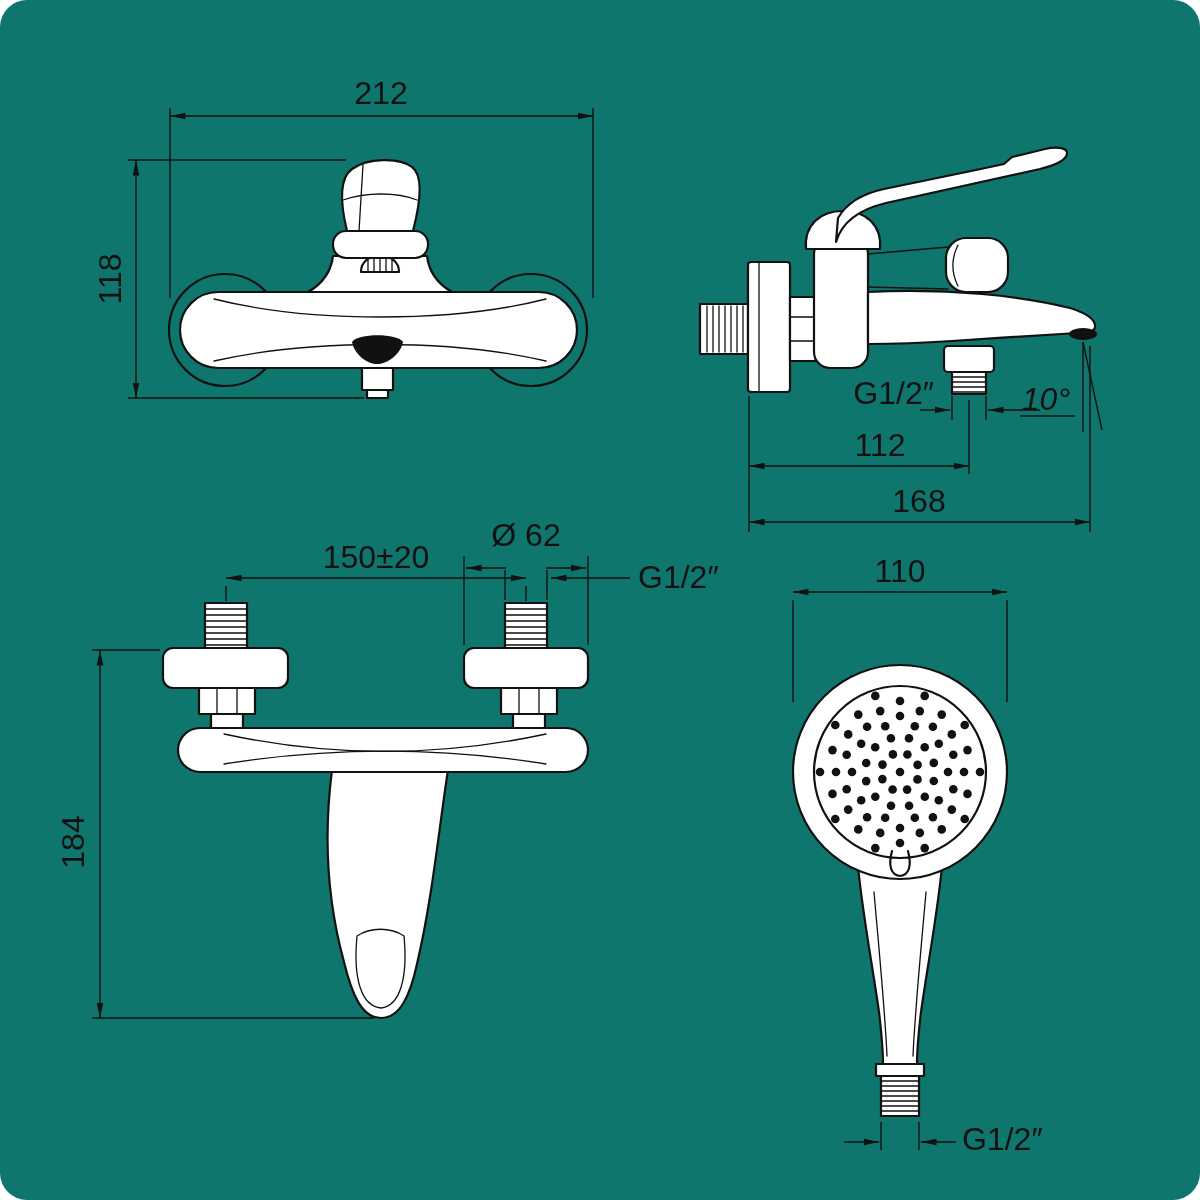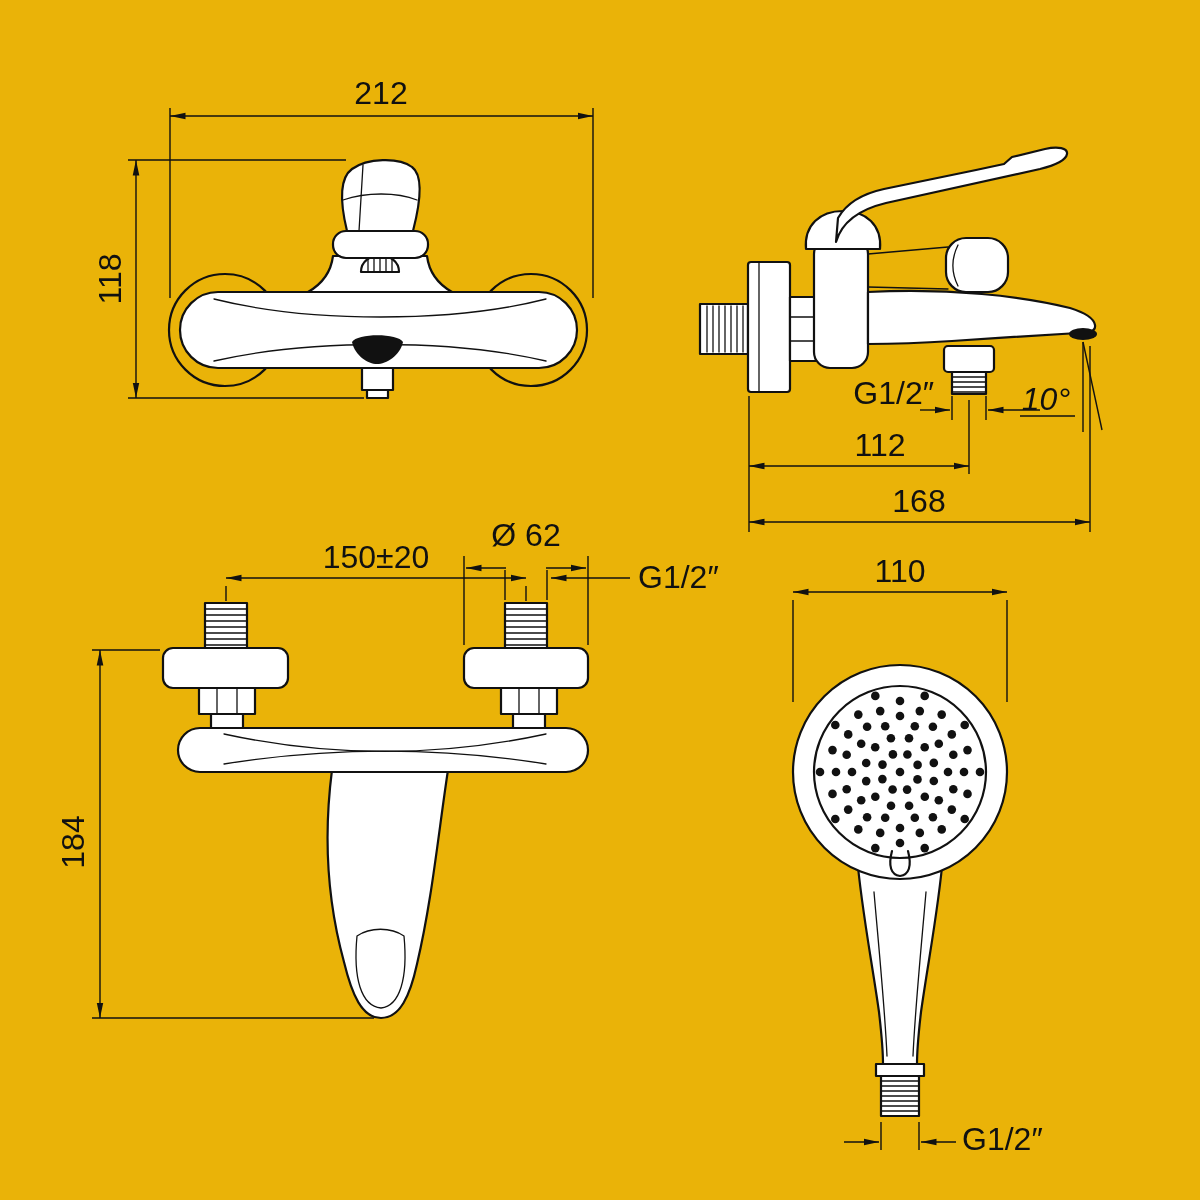--- a/index.html
+++ b/index.html
@@ -1,16 +1,16 @@
 <!DOCTYPE html>
 <html><head>
 <meta charset="utf-8">
 <style>
   html,body{margin:0;padding:0;background:#fff;}
-  .canvas{width:1200px;height:1200px;background:#eab308;position:relative;overflow:hidden;}
+  .canvas{width:1200px;height:1200px;background:#0f766e;position:relative;overflow:hidden;border-radius:27px;}
   svg{display:block;}
   text{font-family:"Liberation Sans",sans-serif;font-size:32px;fill:#111;stroke:none;}
   .it{font-style:italic;}
   .obj{fill:none;stroke:#111;stroke-width:2.2;stroke-linejoin:round;stroke-linecap:round;}
   .solid{fill:#ffffff;}
   .dark{fill:#111;stroke:none;}
   .dim{stroke:#111;stroke-width:1.4;fill:none;}
   .thin{stroke-width:1.3;}
 </style>
 </head>

